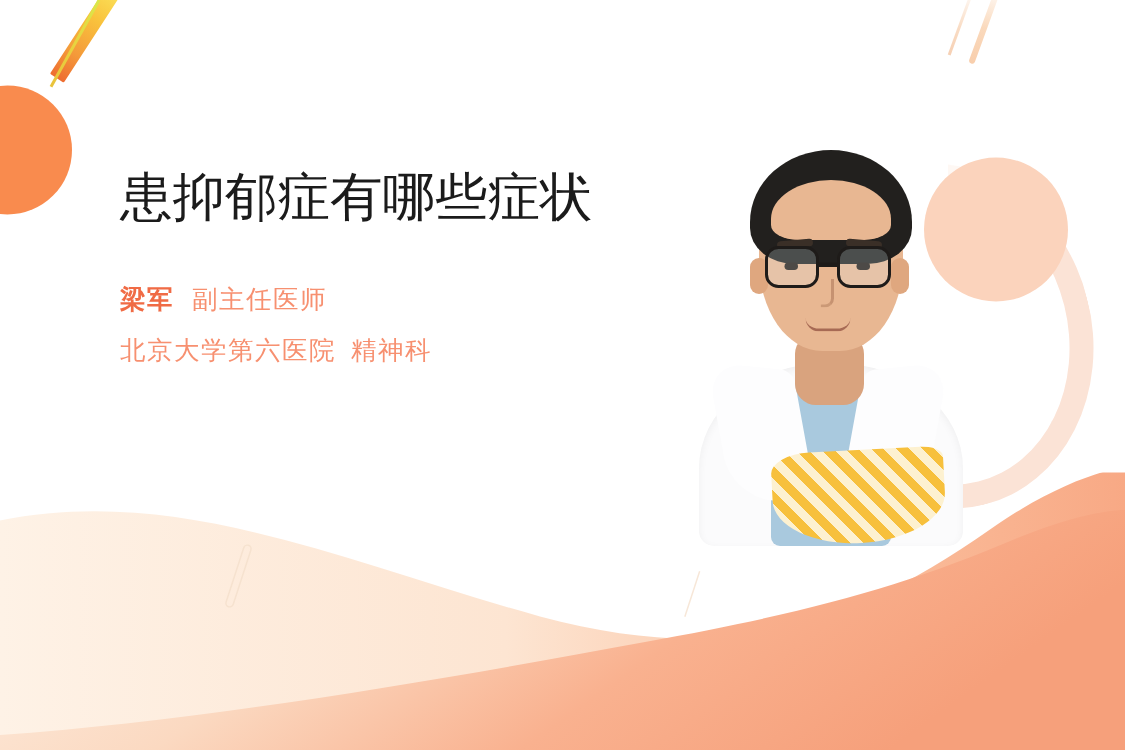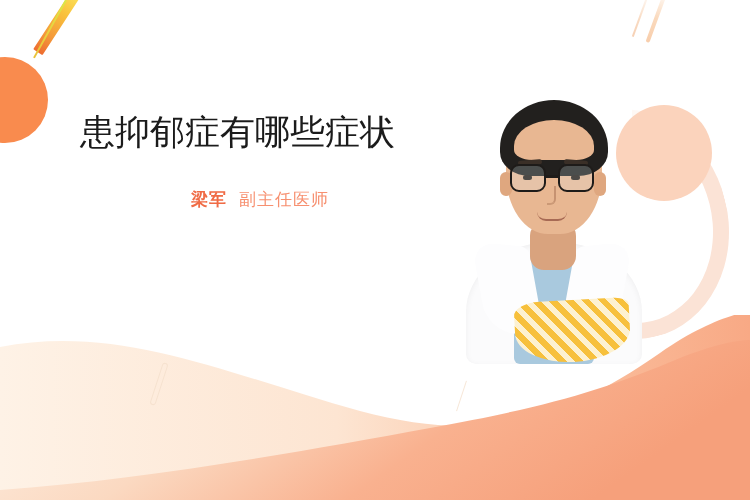--- a/index.html
+++ b/index.html
@@ -225,21 +225,21 @@
   #text-block { position:absolute; left:80px; top:115px; width:360px; }
   #title {
     font-size:35px;
     line-height:0.97;
     font-weight:400;
     color:#1B1B1B;
     letter-spacing:0px;
     white-space:pre-wrap;
     word-break:break-all;
   }
-  #byline { margin-top:42px; font-size:17px; line-height:1; white-space:nowrap;text-align:center; }
+  #byline { margin-top:42px; font-size:17px; line-height:1; white-space:nowrap; }
   #doctor-name { color:#F06B45; font-weight:bold; letter-spacing:1px; }
   #doctor-title { color:#F79070; margin-left:12px; letter-spacing:1px; }
   #affiliation {
     margin-top:17px; font-size:17px; line-height:1;
     color:#F79070; letter-spacing:1px; white-space:nowrap;
   }
   #hospital { }
   #department { margin-left:10px; }
 </style>
 </head>
@@ -310,15 +310,18 @@
 
   <div class="deco" id="stripes-wrap">
     <div id="stripes"></div>
   </div>
 
   <div id="text-block">
     <div id="title">患抑郁症有哪些症状</div>
     <div id="byline">
       <span id="doctor-name">梁军</span><span id="doctor-title">副主任医师</span>
     </div>
+    <div id="affiliation">
+      <span id="hospital">北京大学第六医院</span><span id="department">精神科</span>
+    </div>
   </div>
 
 </div>
 
 </body></html>

